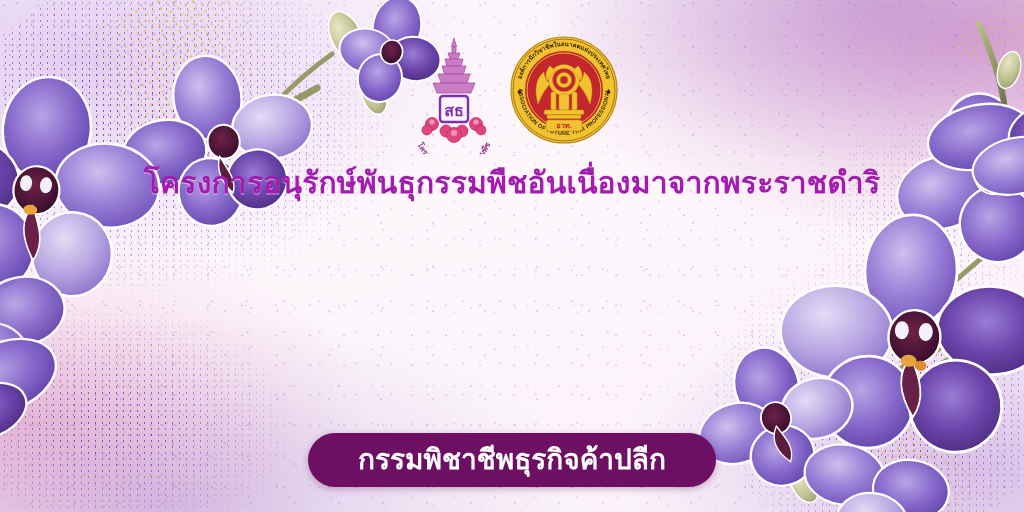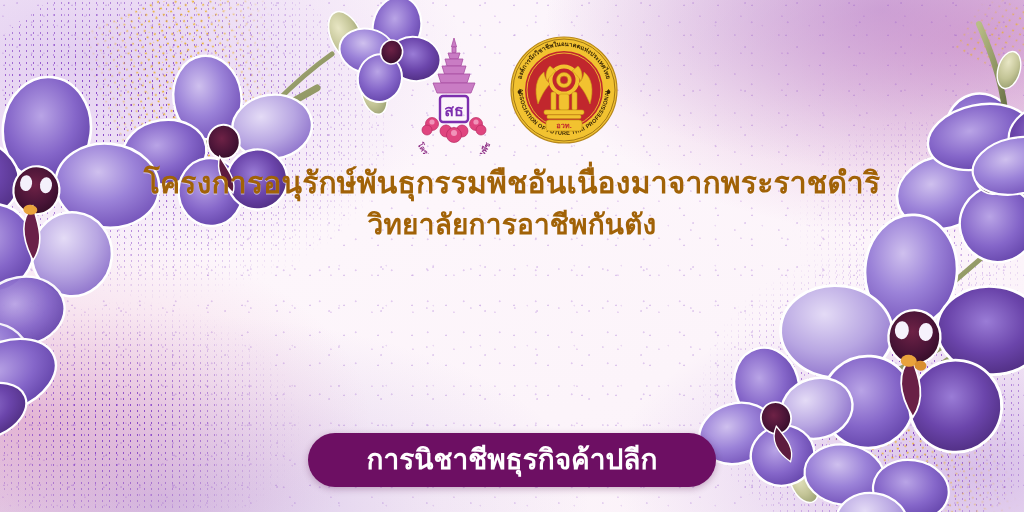--- a/index.html
+++ b/index.html
@@ -113,21 +113,21 @@
   .content {
     position: absolute;
     left: 0; right: 0;
     top: 168px;
     z-index: 5;
     text-align: center;
     padding: 0 28px;
   }
   .hl {
     margin: 0;
-    color: #a16207;
+    color: #a21caf;
     font-weight: 700;
     letter-spacing: 0.2px;
     line-height: 1.0;
     white-space: nowrap;
     text-shadow: 0 1px 0 rgba(255,255,255,0.55);
   }
   .hl-1 { font-size: 30px; }
   .hl-2 { font-size: 30px; margin-top: 13px; }
   .hl-3 { font-size: 26px; margin-top: 20px; }
   .hl-4 { font-size: 28px; margin-top: 22px; }
@@ -413,20 +413,19 @@
         <rect x="37" y="79" width="34" height="3.6" rx="1.4"></rect>
       </g>
 
       <rect x="36" y="84" width="36" height="11" rx="3" fill="#f2c230" stroke="#c99a16" stroke-width="0.7"></rect>
       <text x="54" y="92.4" text-anchor="middle" font-family="'Liberation Sans',sans-serif" font-size="7.4" font-weight="700" fill="#c1272d">อวท.</text>
     </svg>
   </div>
 
   <div class="content">
     <p class="hl hl-1">โครงการอนุรักษ์พันธุกรรมพืชอันเนื่องมาจากพระราชดำริ</p>
-    <p class="hl hl-5">วิทยาลัยการอาชีพกันตัง</p>
   </div>
 
   <div class="badge-wrap">
-    <div class="badge">การนิชาชีพธุรกิจค้าปลีก</div>
+    <div class="badge">กรรมพิชาชีพธุรกิจค้าปลีก</div>
   </div>
 
 </div>
 
 </body></html>

